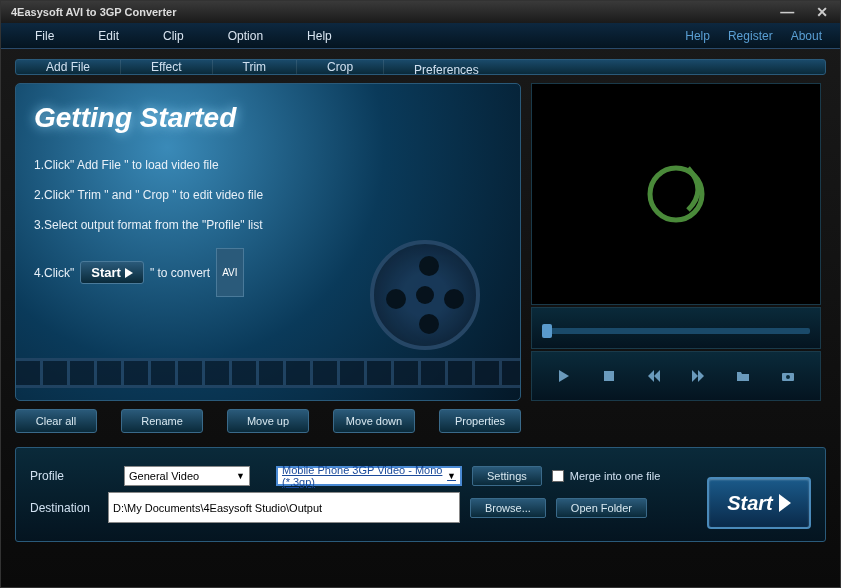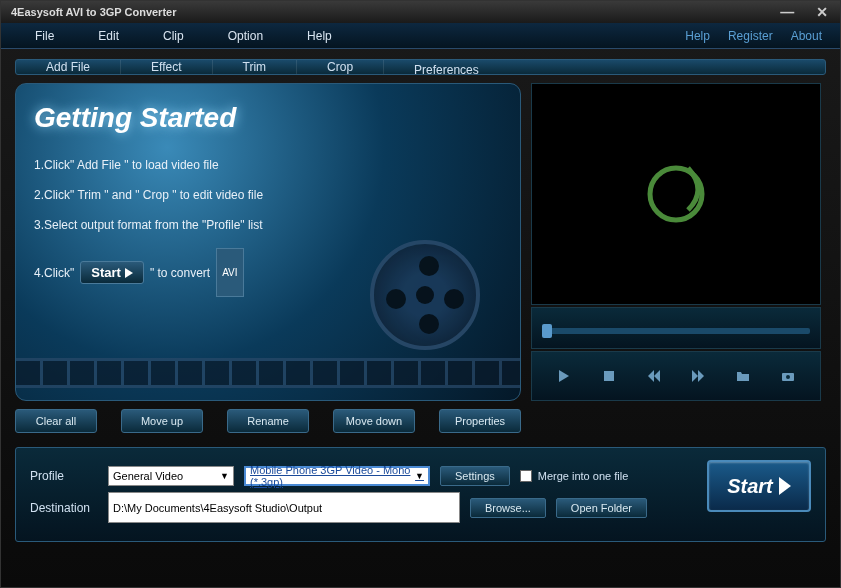--- a/index.html
+++ b/index.html
@@ -13,45 +13,45 @@
 .menu-left { display: flex; gap: 0; padding-left: 12px; }
 .menu-item { color: #d8e4f0; font-size: 12px; padding: 4px 22px; cursor: pointer; }
 .menu-right { display: flex; gap: 18px; padding-right: 18px; }
 .menu-link { color: #5a9fd4; font-size: 12px; cursor: pointer; }
 .content { padding: 10px 14px; }
 .toolbar { height: 16px; background: linear-gradient(180deg, #1a4a6a, #0a2a3a); display: flex; align-items: center; border: 1px solid #2a5a7a; border-radius: 3px; }
 .tool-item { color: #d0e0f0; font-size: 12px; padding: 0 30px; cursor: pointer; border-right: 1px solid rgba(255,255,255,0.1); }
 .tool-item:last-child { border-right: none; margin-top: 6px; }
 .main-area { display: flex; gap: 10px; margin-top: 8px; }
 .left-panel { width: 506px; }
-.getting-started { height: 318px; background: radial-gradient(circle at 30% 20%, #3a8ab8 0%, #0a3a5a 50%, #041828 100%); border: 1px solid #2a5a7a; border-radius: 11px; padding: 18px; position: relative; overflow: hidden; }
+.getting-started { height: 318px; background: radial-gradient(circle at 30% 20%, #3a8ab8 0%, #0a3a5a 50%, #041828 100%); border: 1px solid #2a5a7a; border-radius: 5px; padding: 18px; position: relative; overflow: hidden; }
 .gs-title { color: #fff; font-size: 28px; font-weight: bold; font-style: italic; text-shadow: 0 0 12px rgba(150,220,255,0.9); margin-bottom: 24px; }
 .gs-step { color: #e8f0f8; font-size: 12px; margin: 16px 0; display: flex; align-items: center; gap: 6px; }
 .start-chip { display: inline-flex; align-items: center; background: linear-gradient(180deg, #2a5a7a, #0a2a3a); border: 1px solid #4a7a9a; border-radius: 3px; padding: 3px 10px; color: #fff; font-weight: bold; font-size: 13px; gap: 4px; }
 .start-chip svg { width: 8px; height: 10px; }
 .film-reel { position: absolute; right: 30px; bottom: 20px; width: 140px; height: 140px; opacity: 0.9; }
 .reel-circle { width: 110px; height: 110px; background: radial-gradient(circle, #1a3a5a 30%, #0a1a2a 100%); border-radius: 50%; position: absolute; top: 0; right: 10px; border: 4px solid #2a4a6a; }
 .reel-hole { width: 20px; height: 20px; background: #061018; border-radius: 50%; position: absolute; }
 .filmstrip { position: absolute; bottom: 12px; left: 0; right: 0; height: 30px; background: repeating-linear-gradient(90deg, #0a1a2a 0 24px, #2a4a6a 24px 27px); border-top: 3px solid #2a4a6a; border-bottom: 3px solid #2a4a6a; opacity: 0.7; }
 .btn-row { display: flex; gap: 24px; margin-top: 8px; }
 .btn { flex: 1; height: 24px; background: linear-gradient(180deg, #2a5a7a, #0a2a3a); border: 1px solid #3a6a8a; border-radius: 3px; color: #d8e8f0; font-size: 11px; display: flex; align-items: center; justify-content: center; cursor: pointer; }
 .right-panel { width: 290px; }
 .preview { height: 222px; background: #000; border: 1px solid #1a3a4a; display: flex; align-items: center; justify-content: center; }
 .logo-preview { width: 80px; height: 80px; }
 .timeline-area { height: 42px; background: linear-gradient(180deg, #0a2a3a, #041420); border: 1px solid #1a3a4a; margin-top: 2px; padding: 8px 10px; }
 .timeline-track { height: 6px; background: #1a4a6a; position: relative; margin-top: 12px; border-radius: 2px; }
 .timeline-handle { width: 10px; height: 14px; background: #5a9acc; position: absolute; left: 0; top: -4px; border-radius: 2px; cursor: pointer; }
 .player-ctrls { height: 50px; background: linear-gradient(180deg, #0a2a3a, #041420); border: 1px solid #1a3a4a; margin-top: 2px; display: flex; align-items: center; justify-content: space-around; padding: 0 10px; }
 .pctrl { color: #6a9abc; cursor: pointer; font-size: 14px; display: flex; align-items: center; }
 .pctrl svg { width: 16px; height: 16px; fill: #6a9abc; }
-.bottom-panel { margin-top: 14px; background: linear-gradient(180deg, #0a2a3a, #041420); border: 1px solid #2a5a7a; border-radius: 3px; padding: 12px 14px; display: flex; align-items: flex-start; gap: 26px; }
+.bottom-panel { margin-top: 14px; background: linear-gradient(180deg, #0a2a3a, #041420); border: 1px solid #2a5a7a; border-radius: 3px; padding: 12px 14px; display: flex; align-items: flex-end; gap: 26px; }
 .bottom-left { flex: 1; }
 .form-row { display: flex; align-items: center; gap: 10px; margin: 6px 0; }
 .form-label { color: #d0e0f0; font-size: 12px; width: 68px; }
-.select { height: 20px; background: #fff; border: 1px solid #888; font-size: 11px; padding: 0 4px; display: flex; align-items: center; justify-content: space-between; cursor: pointer; }
+.select { height: 20px; background: #fff; border: 1px solid #888; font-size: 11px; padding: 0 4px; display: flex; align-items: center; justify-content: space-between; cursor: pointer; margin-left: 16px; }
 .select-arrow { font-size: 9px; color: #000; }
 .select1 { width: 126px; }
 .select2 { width: 186px; border: 2px solid #4a8ad4; color: #1a4a9a; text-decoration: underline; }
 .text-input { height: 31px; background: #fff; border: 1px solid #888; font-size: 11px; padding: 0 4px; width: 352px; display: flex; align-items: center; color: #000; }
 .small-btn { height: 20px; padding: 0 14px; background: linear-gradient(180deg, #2a5a7a, #0a2a3a); border: 1px solid #3a6a8a; border-radius: 2px; color: #d8e8f0; font-size: 11px; display: flex; align-items: center; cursor: pointer; }
 .checkbox-wrap { display: flex; align-items: center; gap: 6px; color: #d0e0f0; font-size: 11px; cursor: pointer; }
 .checkbox { width: 12px; height: 12px; background: #fff; border: 1px solid #666; }
 .start-button { width: 104px; height: 52px; background: linear-gradient(180deg, #1a5a8a, #0a2a4a); border: 2px solid #4a8aba; border-radius: 4px; display: flex; align-items: center; justify-content: center; gap: 6px; cursor: pointer; color: #fff; font-size: 20px; font-weight: bold; font-style: italic; box-shadow: inset 0 1px 2px rgba(255,255,255,0.3); }
 .start-button svg { width: 12px; height: 18px; fill: #fff; }
 .avi-badge { display: inline-block; background: #2a5a7a; color: #fff; padding: 18px 5px; font-size: 10px; border: 1px solid #4a7a9a; }
@@ -116,22 +116,22 @@
               <div class="reel-hole" style="top:45px;left:12px"></div>
               <div class="reel-hole" style="top:45px;right:12px"></div>
               <div class="reel-hole" style="bottom:12px;left:45px"></div>
               <div class="reel-hole" style="top:42px;left:42px;width:18px;height:18px"></div>
             </div>
           </div>
           <div class="filmstrip"></div>
         </div>
         <div class="btn-row">
           <div class="btn">Clear all</div>
+          <div class="btn">Rename</div>
           <div class="btn">Move up</div>
-          <div class="btn">Rename</div>
           <div class="btn">Move down</div>
           <div class="btn">Properties</div>
         </div>
       </div>
 
       <div class="right-panel">
         <div class="preview">
           <svg class="logo-preview" viewBox="0 0 80 80">
             <circle cx="40" cy="40" r="26" fill="none" stroke="#4a8a3a" stroke-width="5"></circle>
             <path d="M 52 14 Q 72 36 52 56" fill="none" stroke="#4a8a3a" stroke-width="5"></path>

